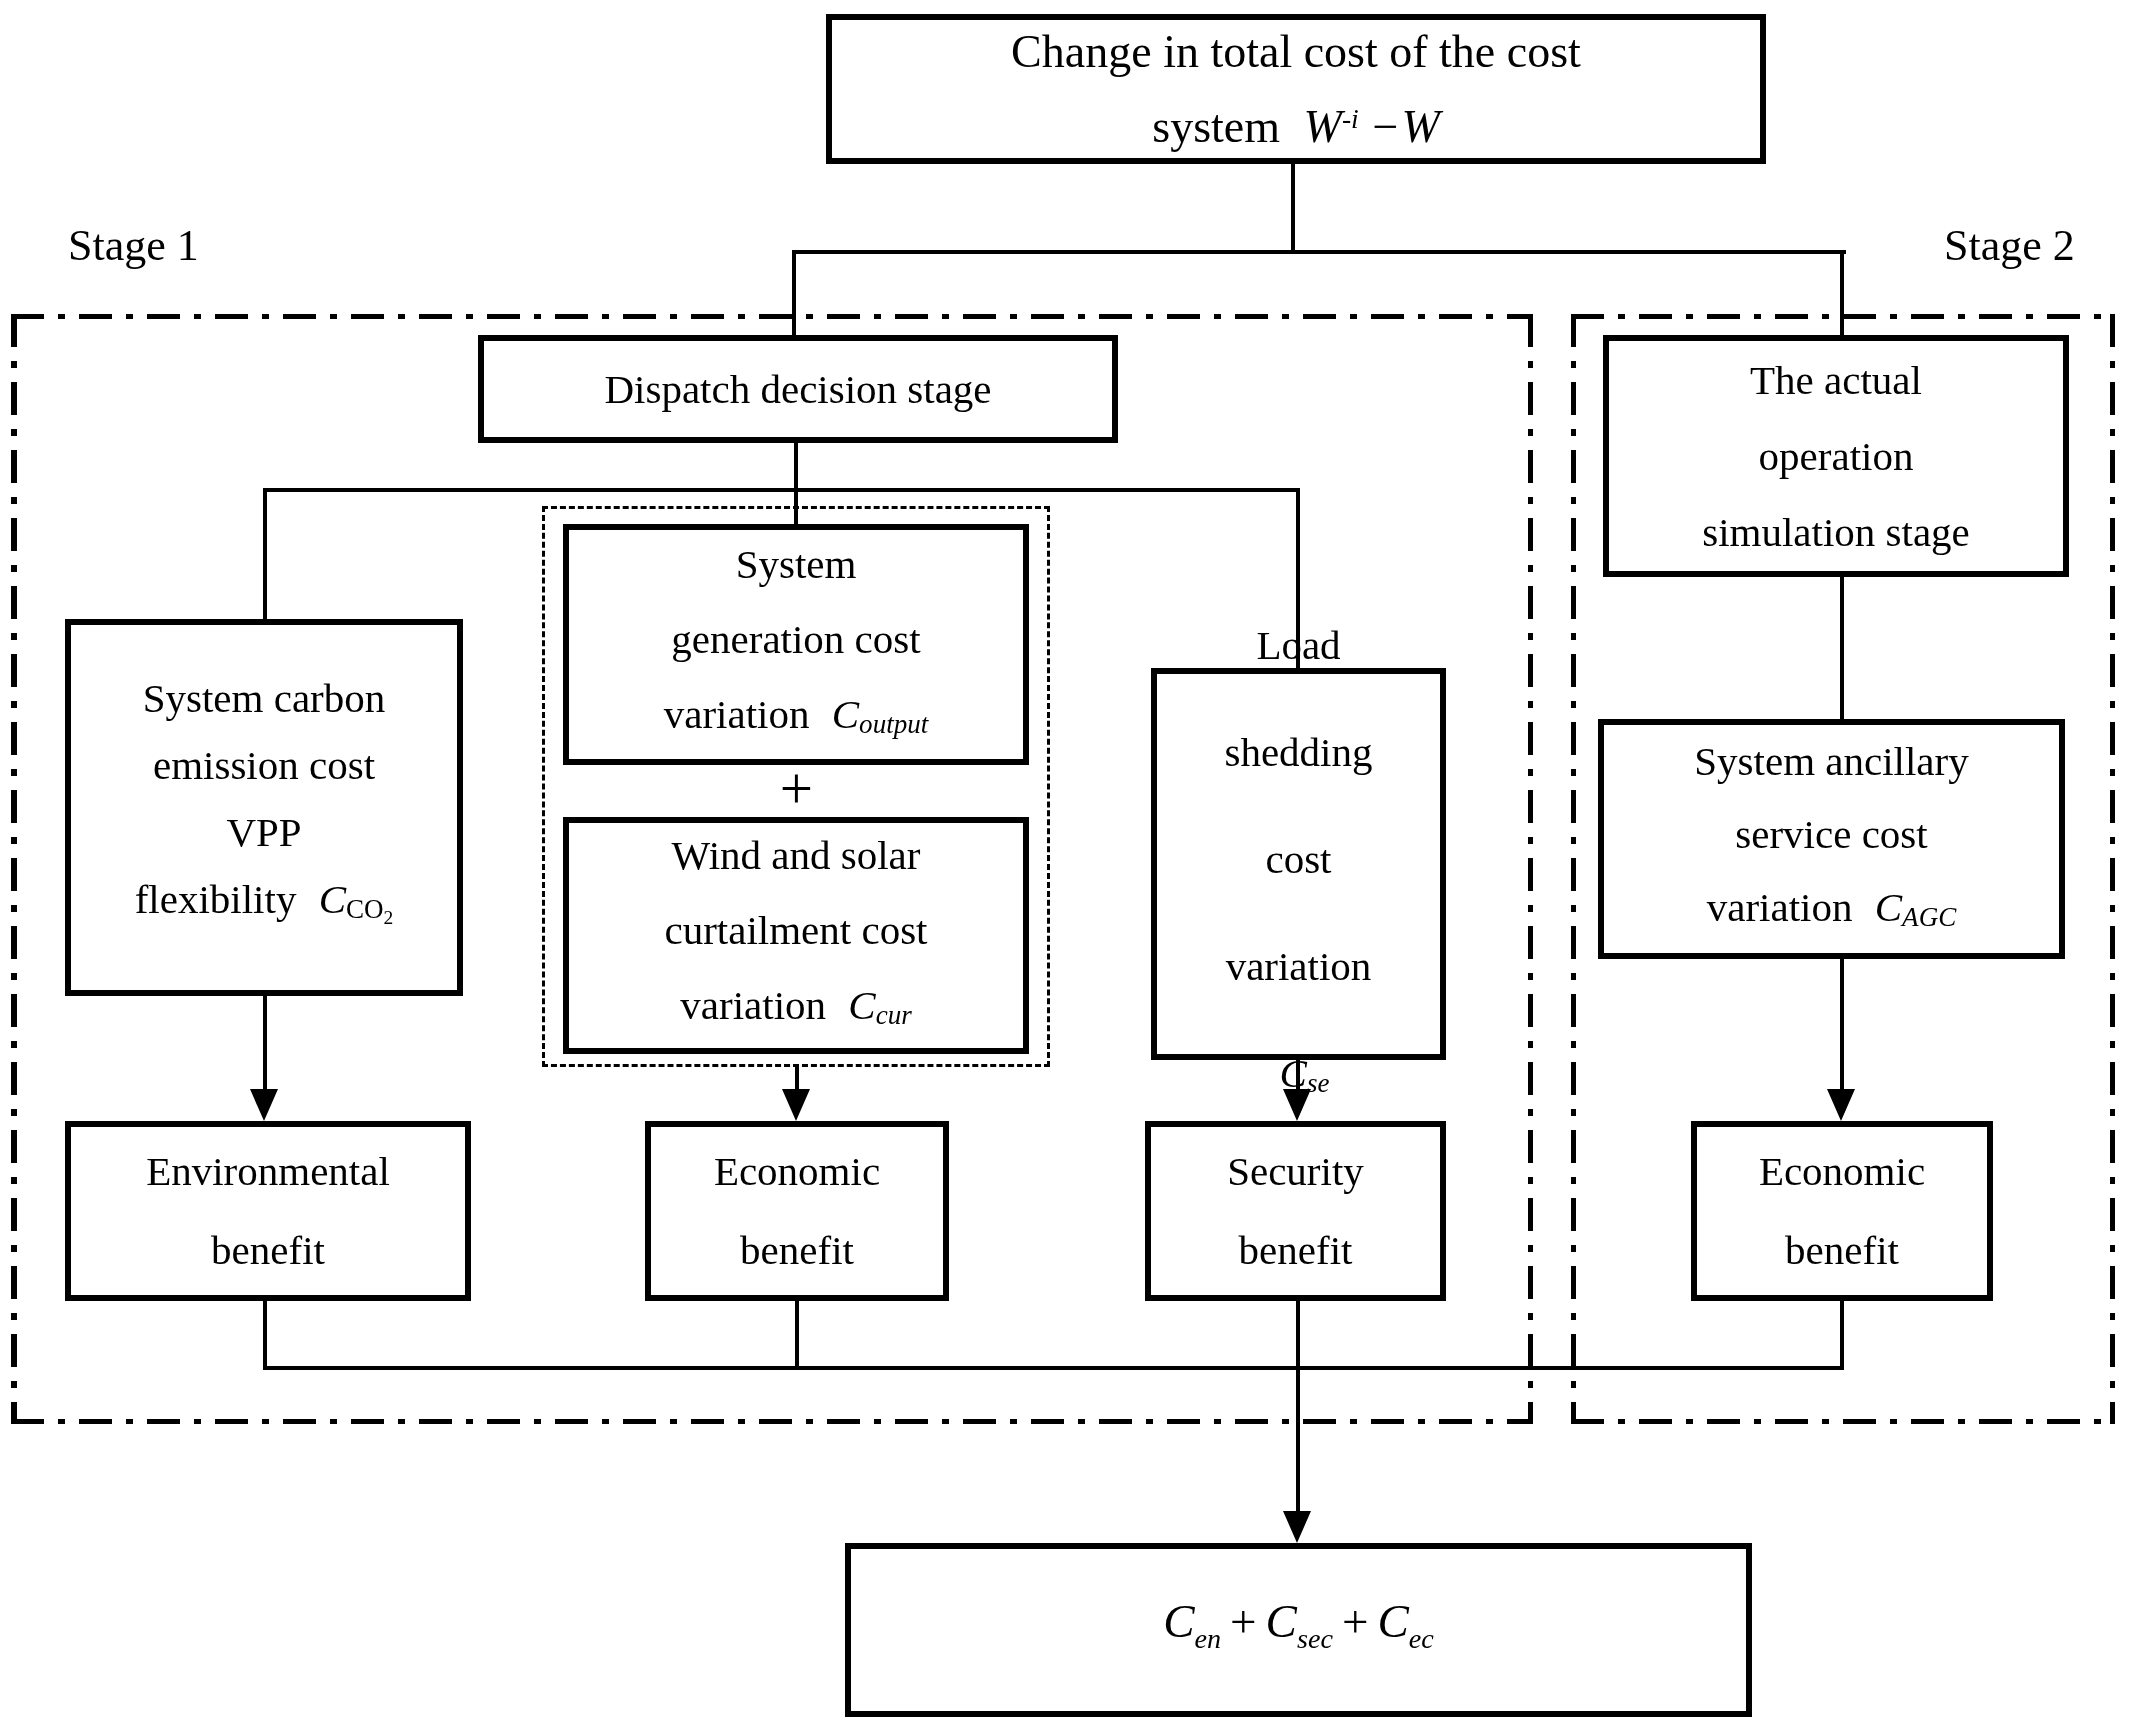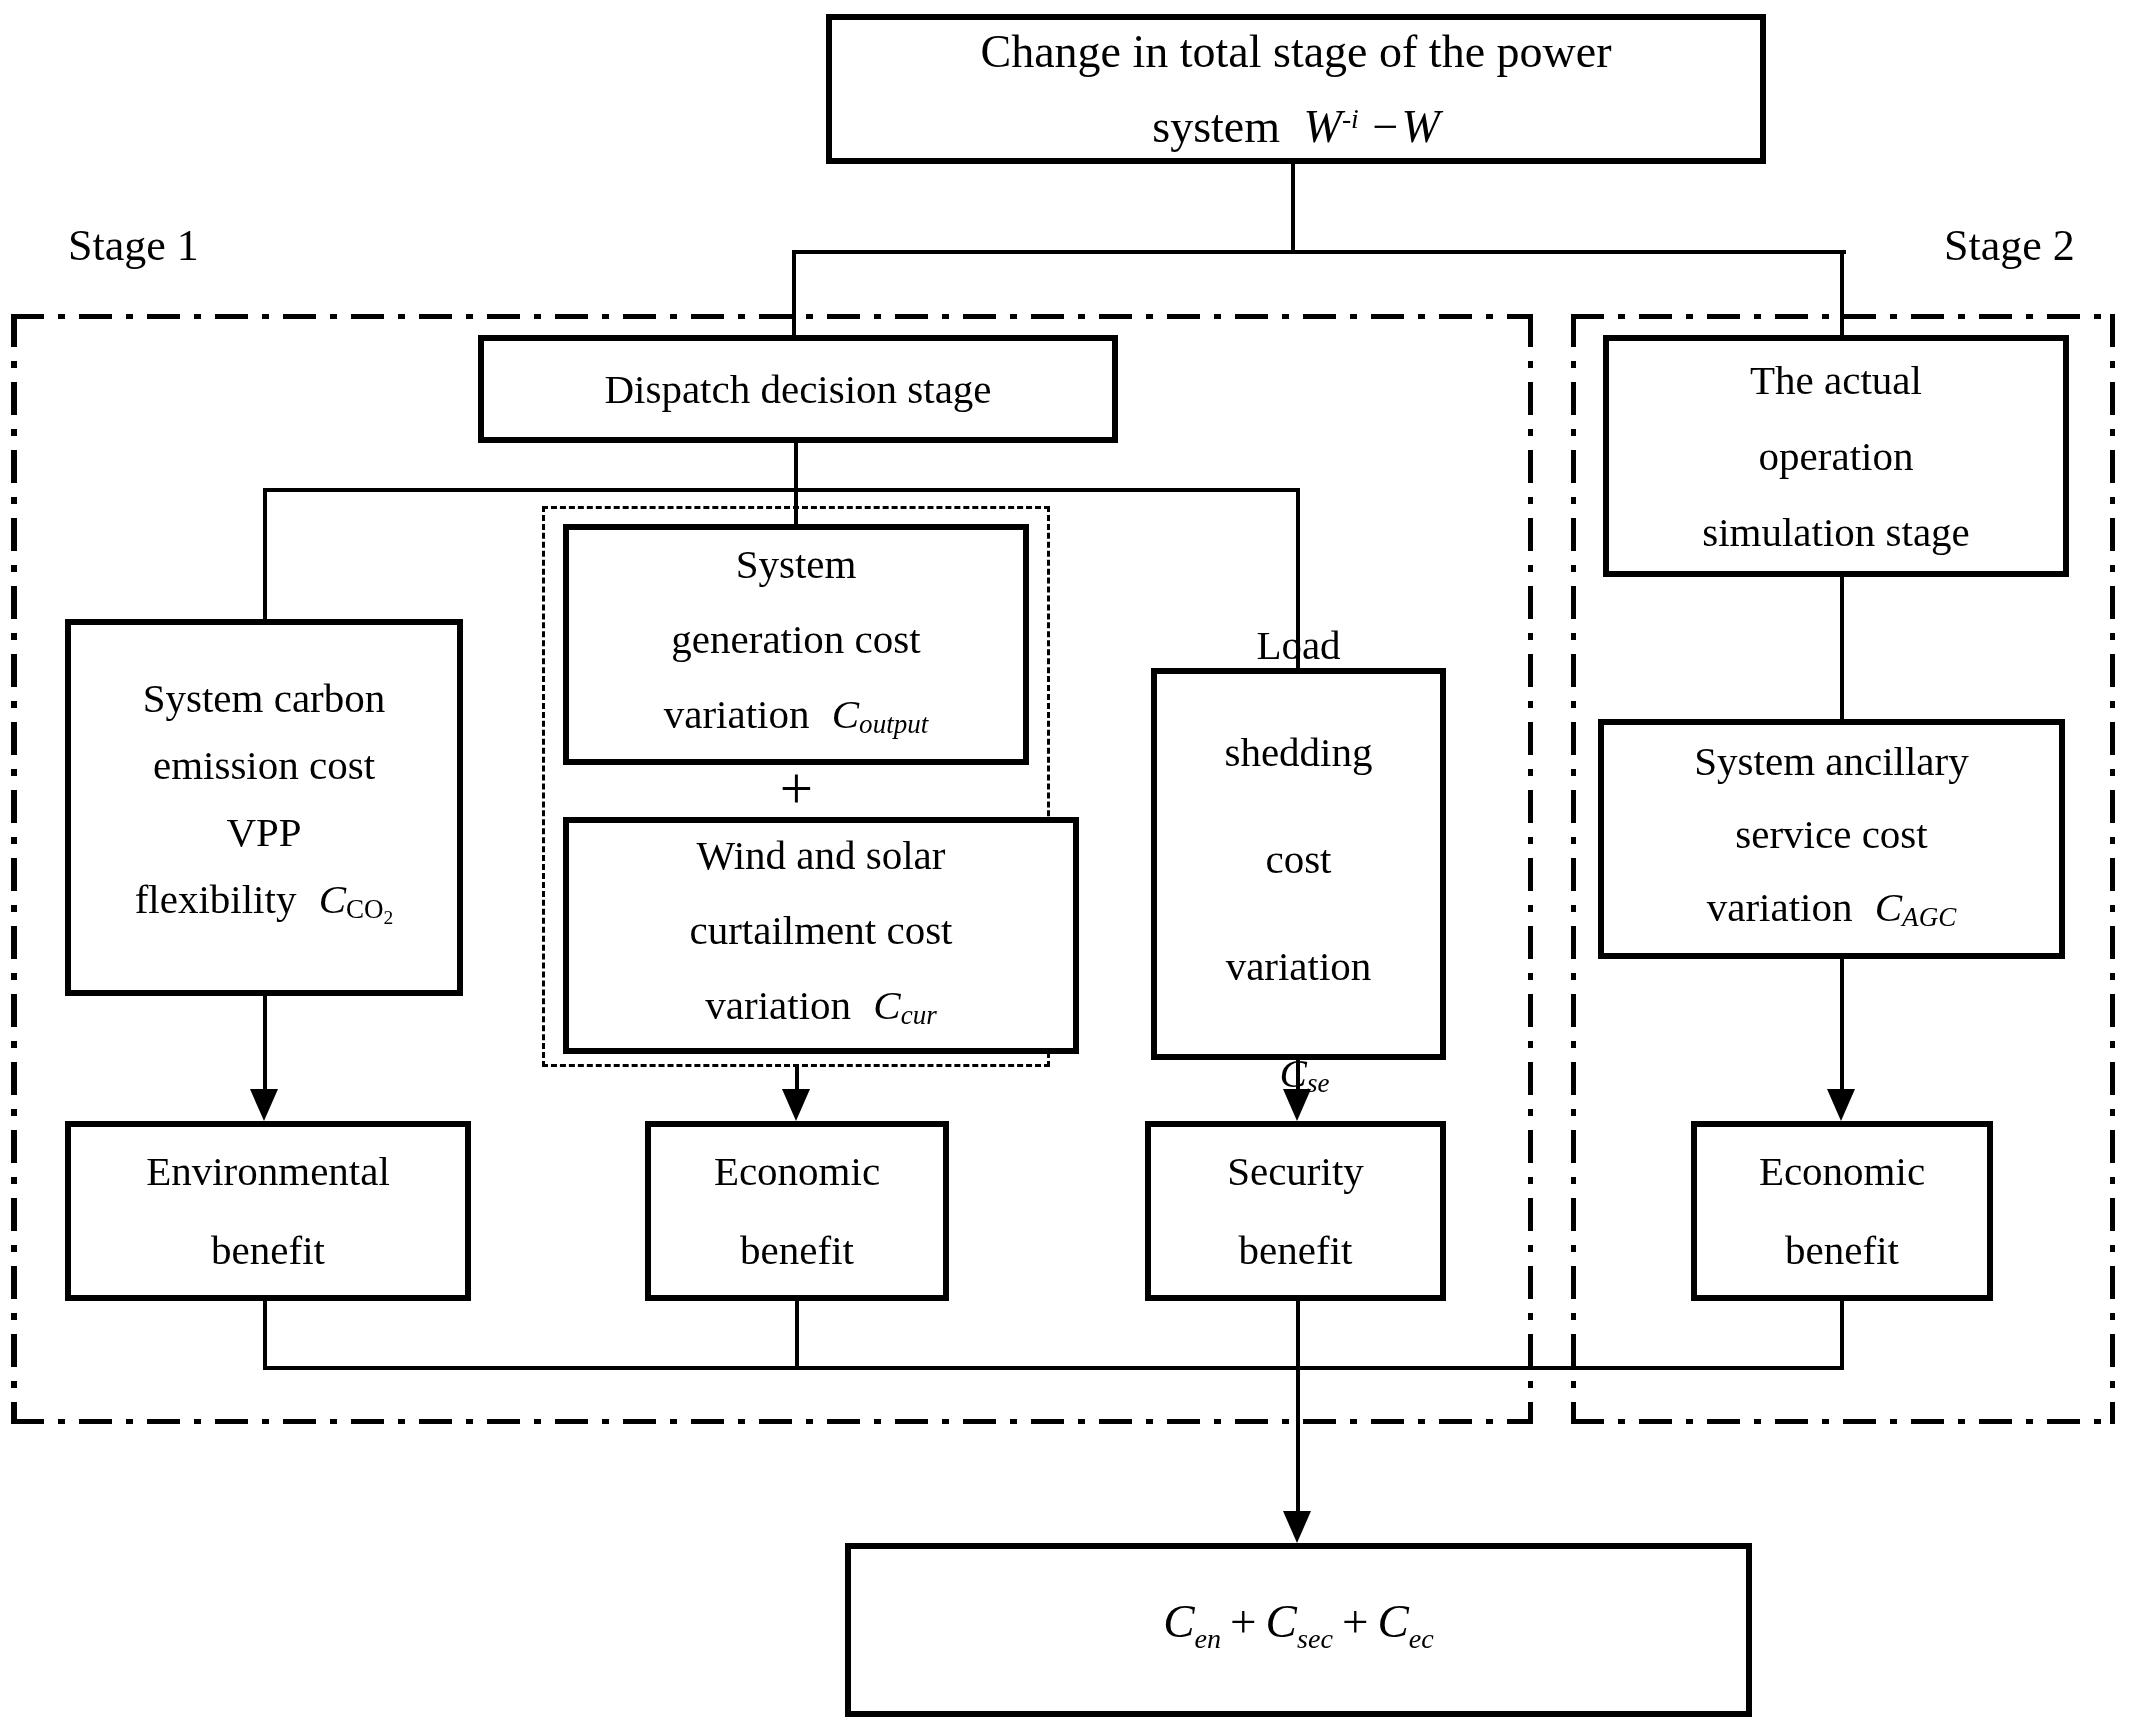--- a/index.html
+++ b/index.html
@@ -136,21 +136,21 @@
   <div class="v-line" style="left:263px; top:1300px; height:70px;"></div>
   <div class="v-line" style="left:795px; top:1300px; height:70px;"></div>
   <div class="v-line" style="left:1840px; top:1300px; height:70px;"></div>
   <div class="h-line" style="left:263px; top:1366px; width:1581px;"></div>
   <div class="v-line" style="left:1296px; top:1300px; height:213px;"></div>
   <div class="arrow-head" style="left:1283px; top:1511px;"></div>
 
   <div class="dashed-group" style="left:542px; top:506px; width:508px; height:561px;"></div>
 
   <div class="box top-box" style="left:826px; top:13.7px; width:940px; height:150px;">
-    <div class="bline">Change in total stage of the power</div>
+    <div class="bline">Change in total cost of the cost</div>
     <div class="bline">
       <span>system</span>
       <span class="fml"><i class="base">W</i><sup class="sup">-i</sup><span class="op-tight">−</span><i class="base">W</i></span>
     </div>
   </div>
 
   <div class="box" style="left:478px; top:335px; width:640px; height:108px;">
     <div class="bline">Dispatch decision stage</div>
   </div>
 
@@ -174,21 +174,21 @@
     <div class="bline">System</div>
     <div class="bline">generation cost</div>
     <div class="bline">
       <span>variation</span>
       <span class="fml"><i class="base">C</i><sub class="sub it">output</sub></span>
     </div>
   </div>
 
   <div class="plus-float" style="left:751px; top:759px; width:91px; height:58px;">+</div>
 
-  <div class="box cur-box" style="left:563px; top:817px; width:516px; height:237px;text-align:center;">
+  <div class="box cur-box" style="left:563px; top:817px; width:466px; height:237px;text-align:center;">
     <div class="bline">Wind and solar</div>
     <div class="bline">curtailment cost</div>
     <div class="bline">
       <span>variation</span>
       <span class="fml"><i class="base">C</i><sub class="sub it">cur</sub></span>
     </div>
   </div>
 
   <div class="box load-box" style="left:1151px; top:668px; width:295px; height:392px;">
     <div class="bline">Load</div>

